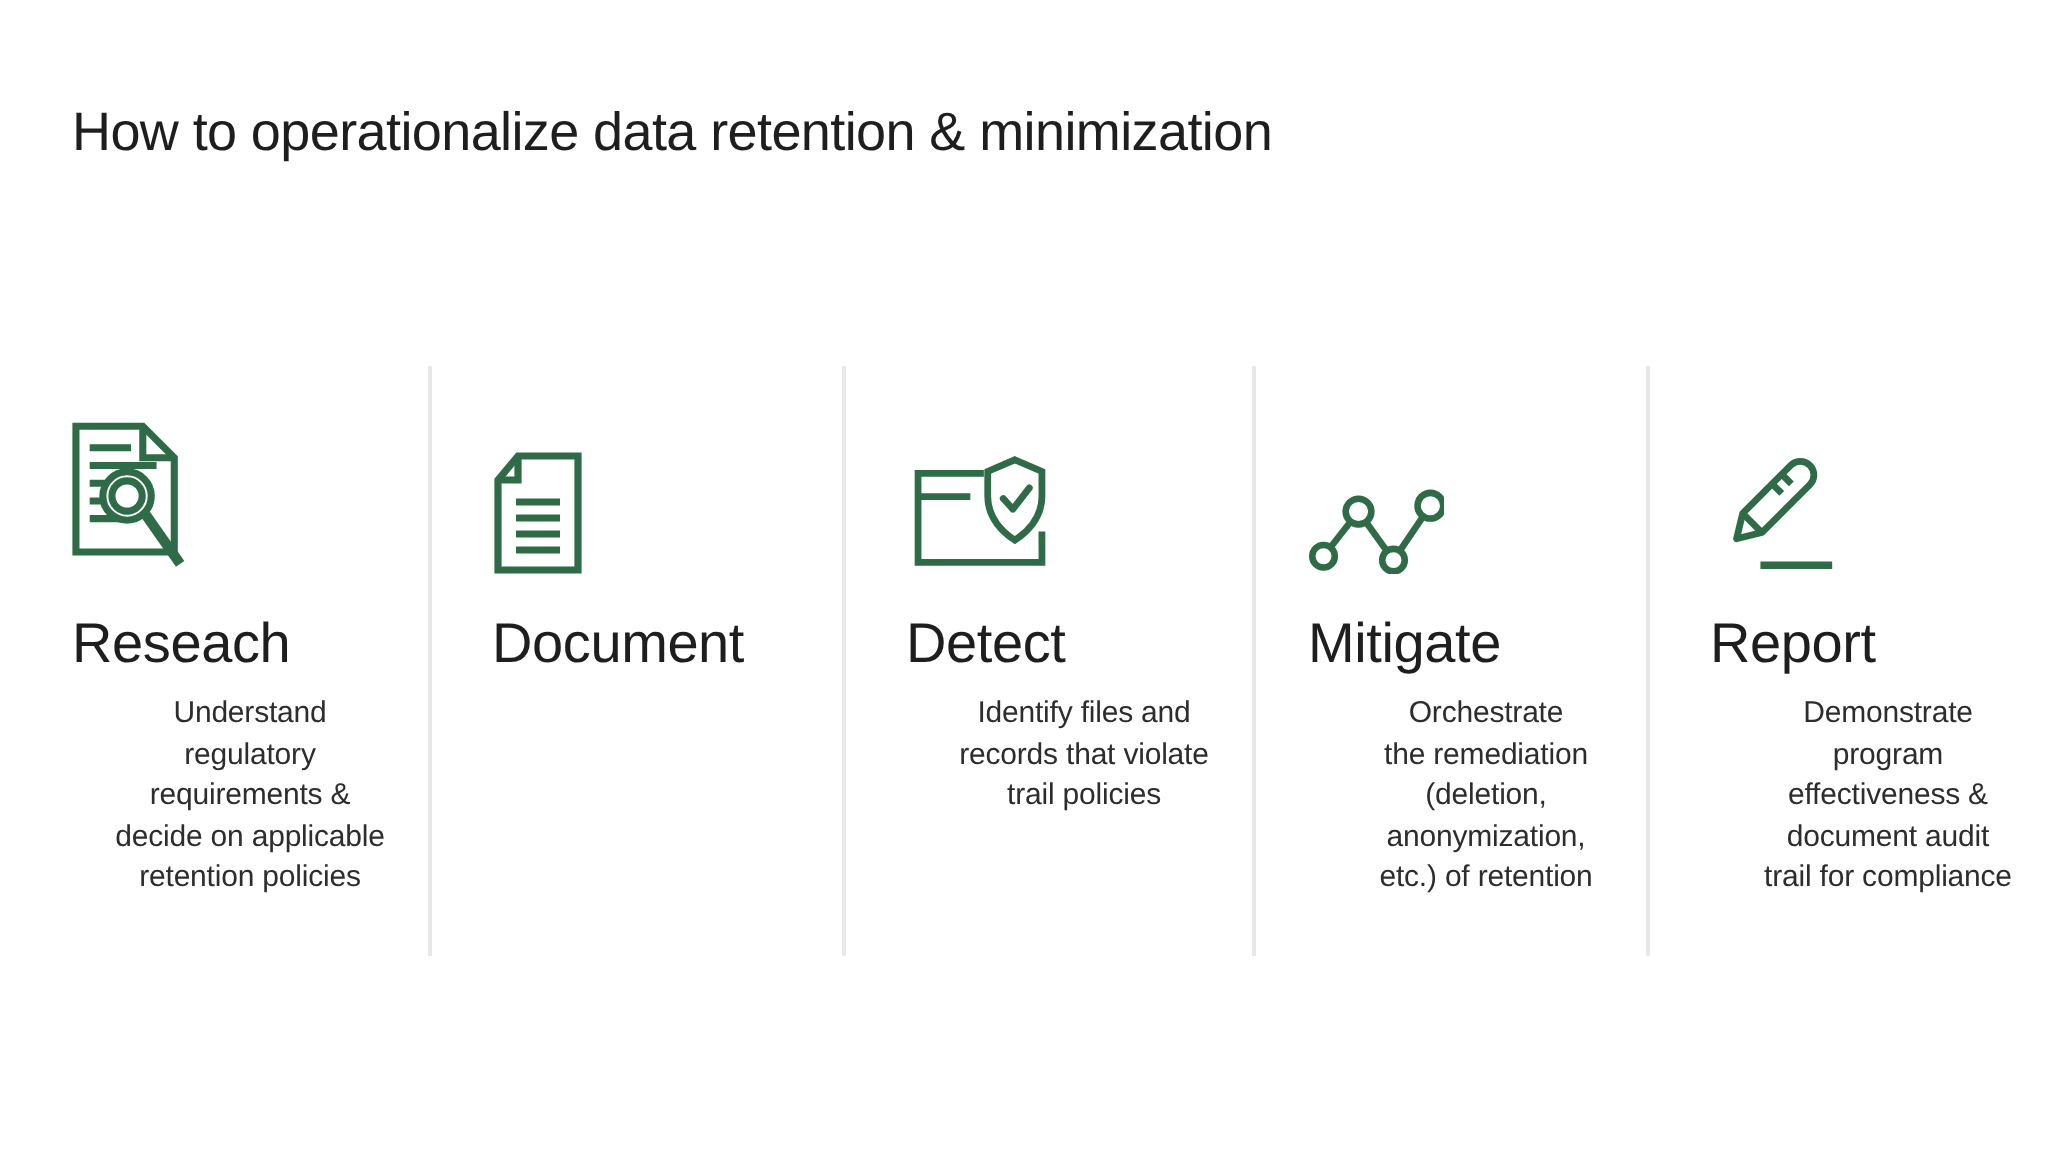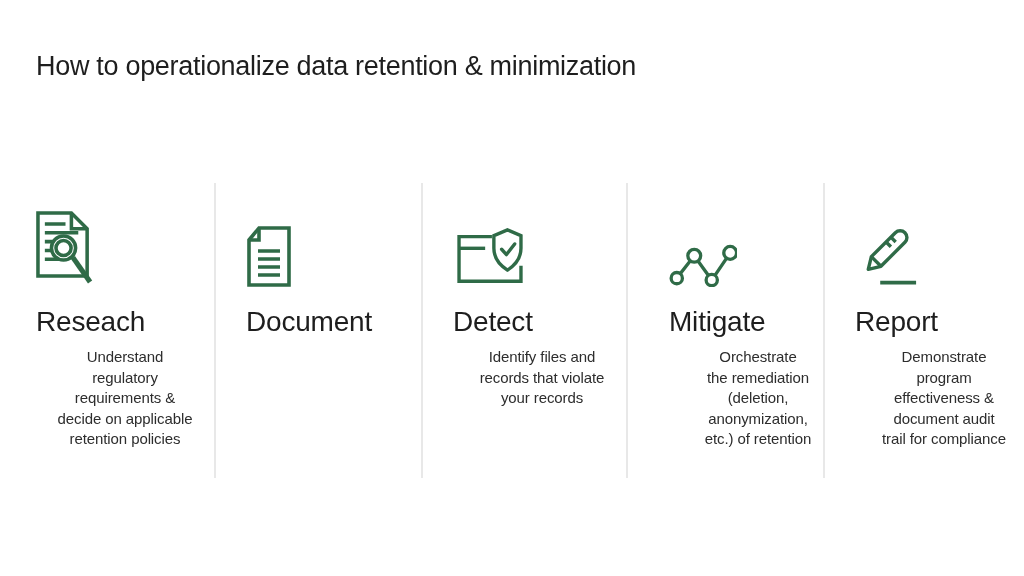--- a/index.html
+++ b/index.html
@@ -83,24 +83,24 @@
       <svg width="74" height="60" viewBox="0 0 76 62" fill="none" stroke="currentColor" stroke-width="3.5" stroke-linejoin="miter">
         <path d="M40 10 H6 V56 H70 V40"></path>
         <path d="M6 22 H33"></path>
         <path d="M56 3 L70 9 V22 C70 33.5 61.5 41 56 44.5 C50.5 41 42 33.5 42 22 V9 Z" fill="#FFFFFF"></path>
         <path d="M50 23 L55 28.5 L63.5 17.5" stroke-linecap="round" stroke-linejoin="round"></path>
       </svg>
     </div>
     <h2 class="step-title">Detect</h2>
     <p class="step-desc">Identify files and
 records that violate
-your records</p>
+trail policies</p>
   </section>
 
-  <section class="step" style="left:669px">
+  <section class="step" style="left:654px">
     <div class="icon-box">
       <svg width="68" height="43" viewBox="0 0 70 44" fill="none" stroke="currentColor" stroke-width="3.4">
         <path d="M8 35 L26 12 L44 37 L63 9"></path>
         <circle cx="8" cy="35" r="5.8" fill="#FFFFFF"></circle>
         <circle cx="26" cy="12" r="6.6" fill="#FFFFFF"></circle>
         <circle cx="44" cy="37" r="5.8" fill="#FFFFFF"></circle>
         <circle cx="63" cy="9" r="6.6" fill="#FFFFFF"></circle>
       </svg>
     </div>
     <h2 class="step-title">Mitigate</h2>

